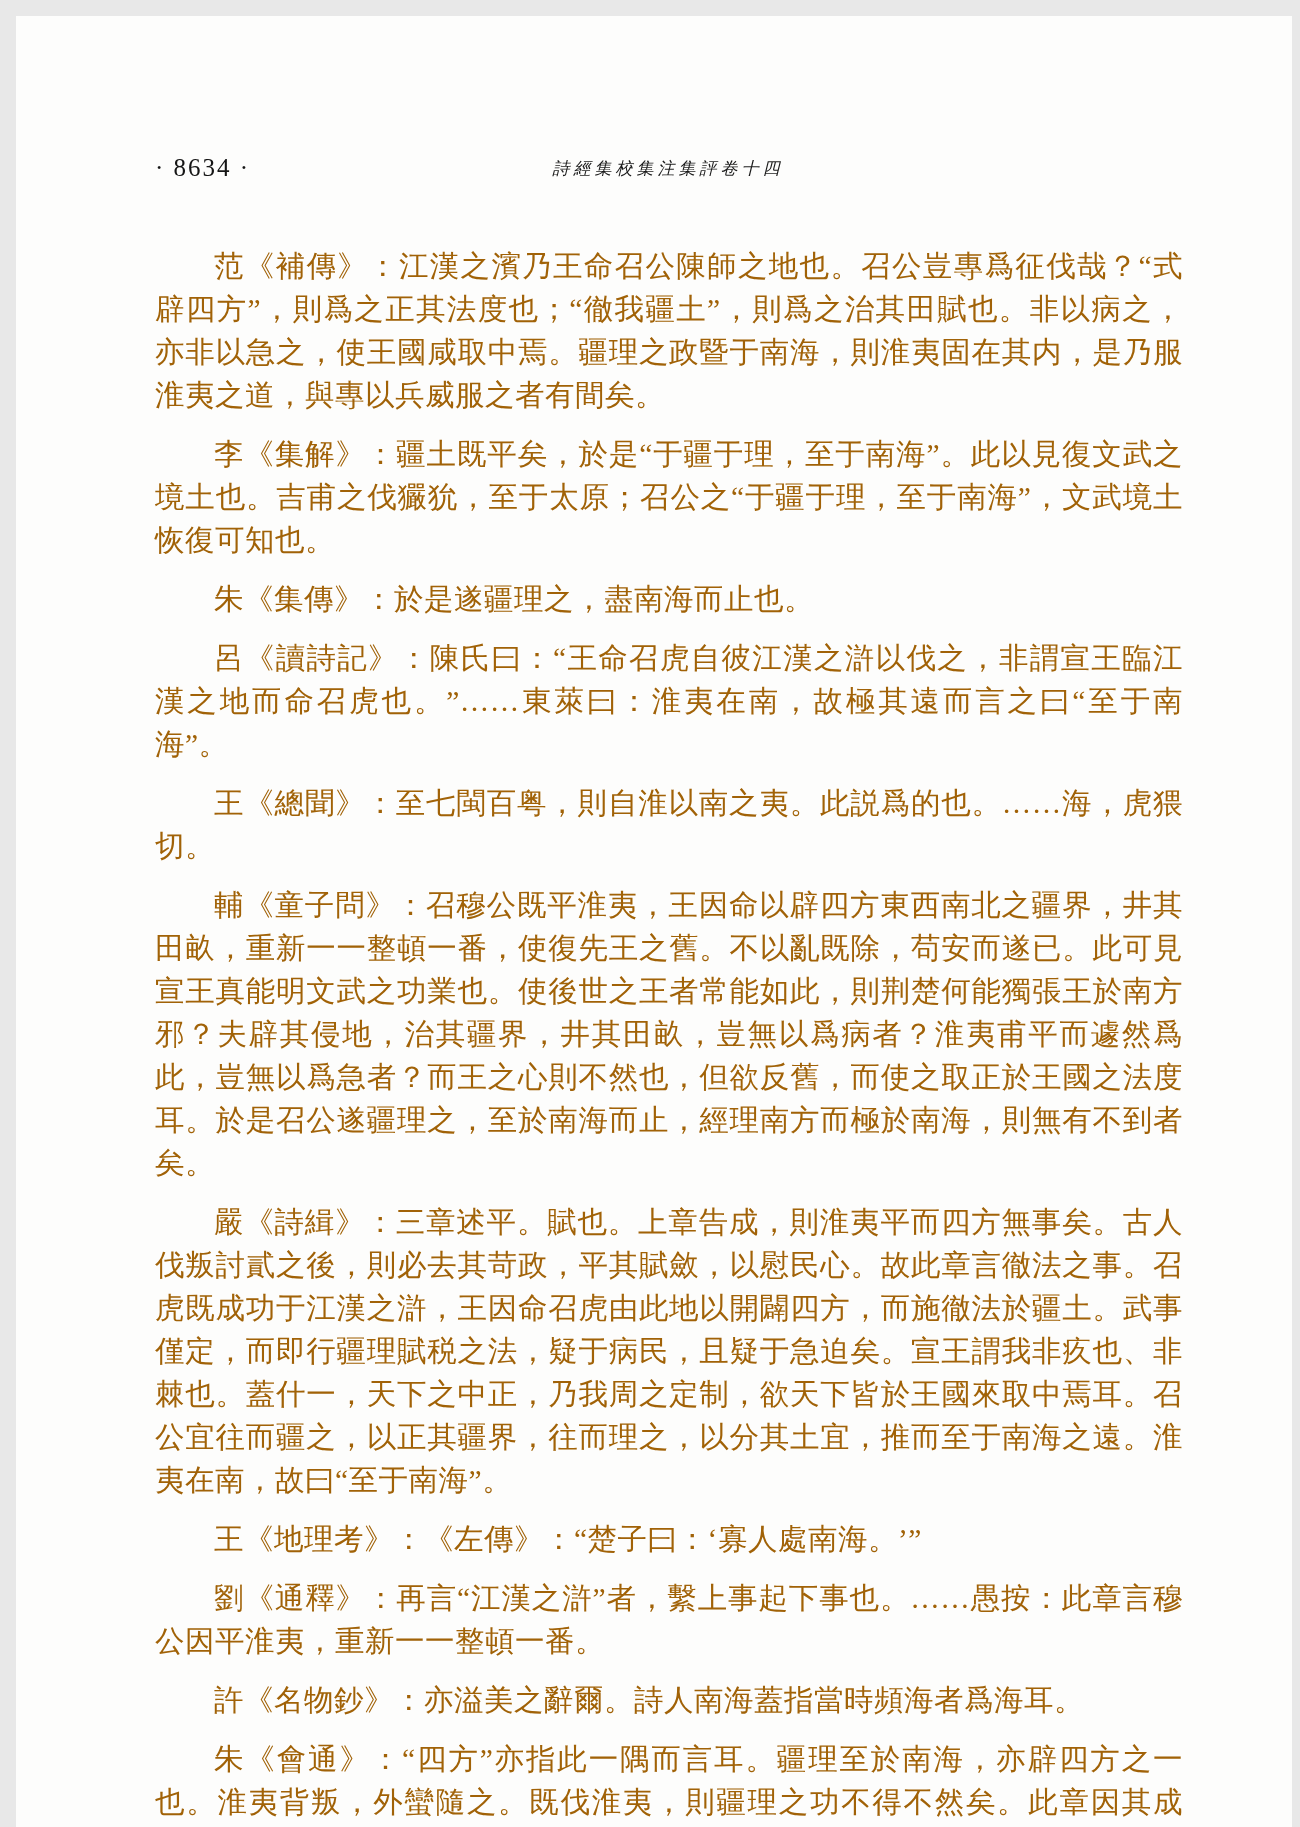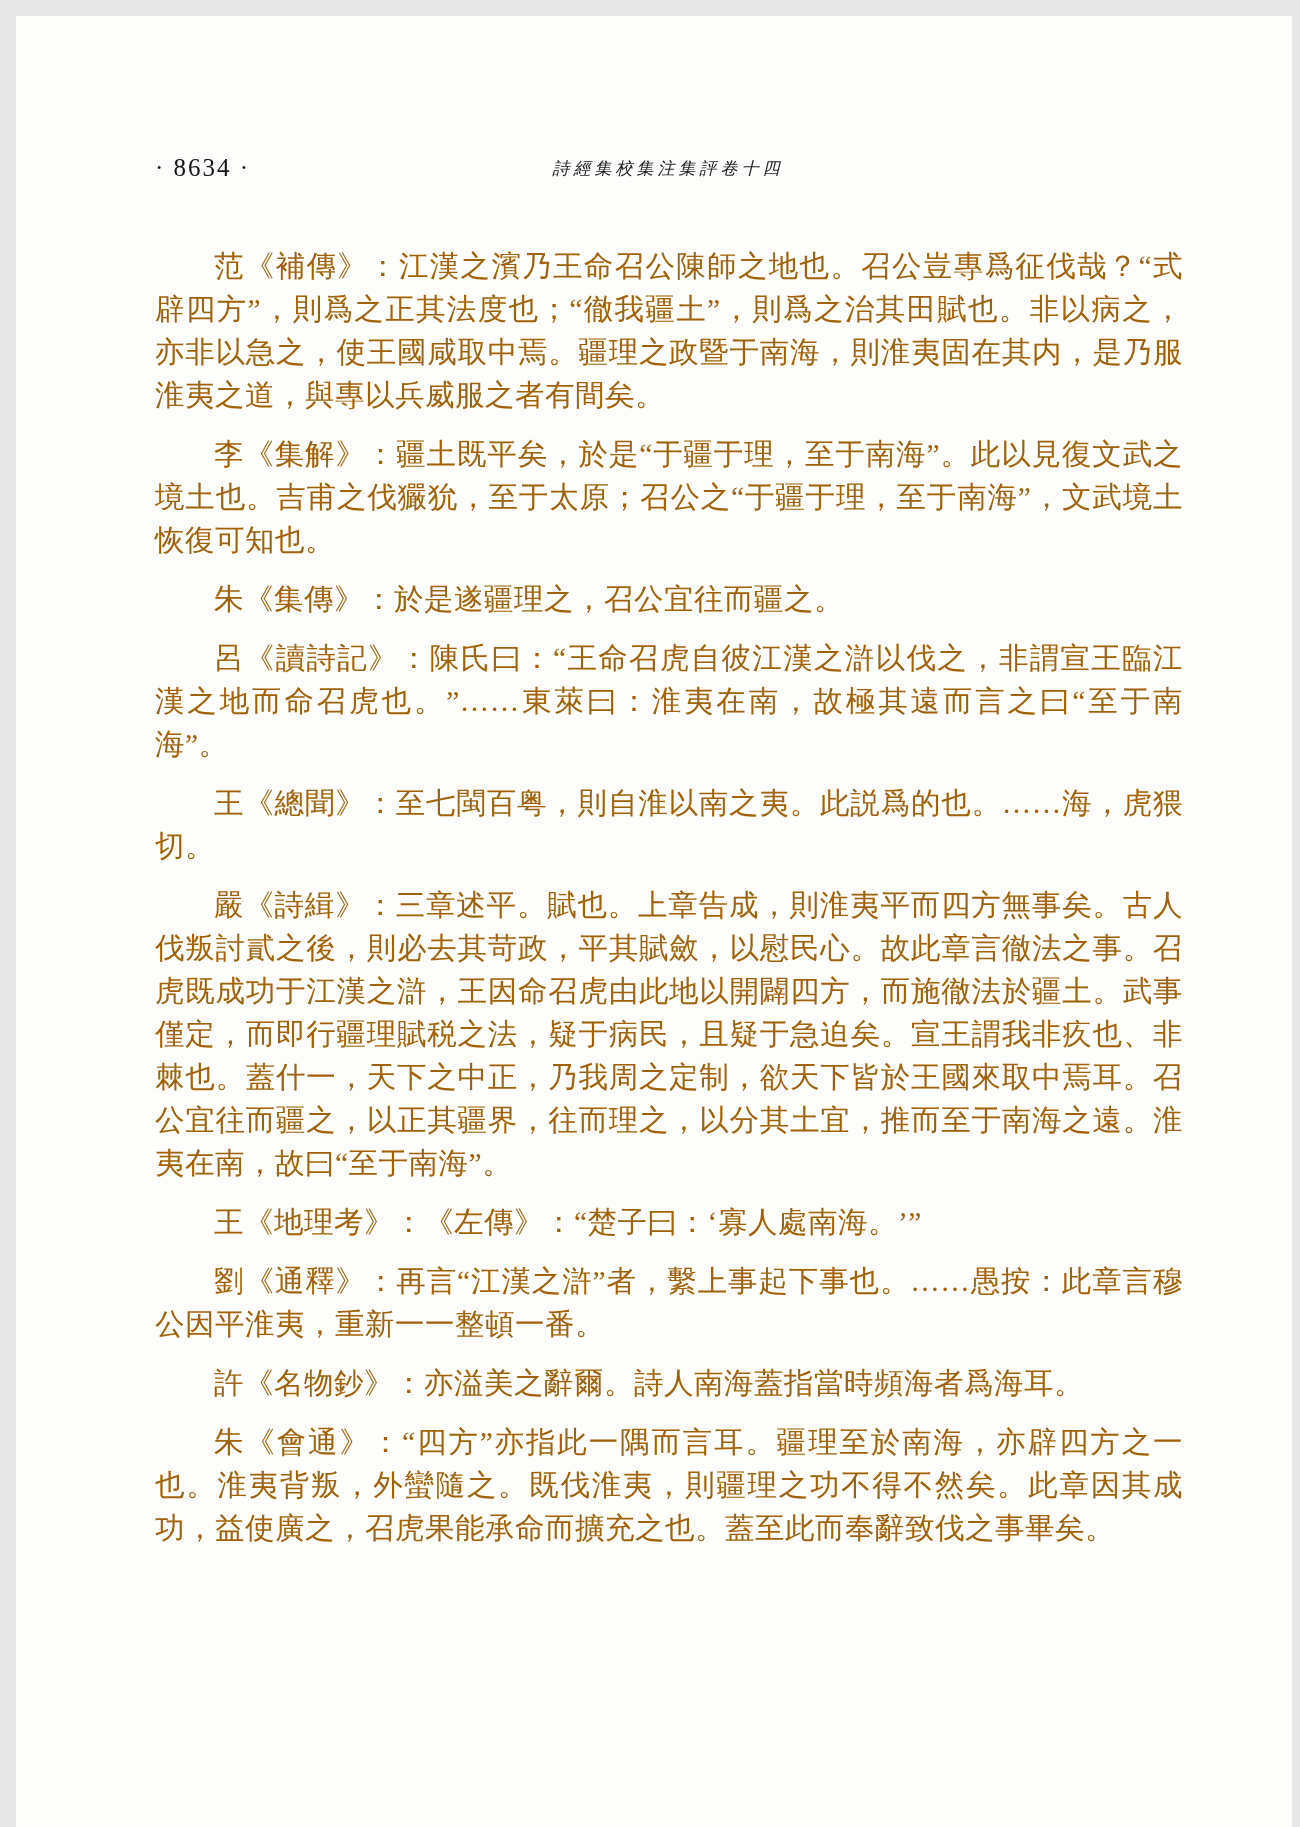--- a/index.html
+++ b/index.html
@@ -64,23 +64,24 @@
 <div class="page">
 
   <div class="running-header">
     <span class="page-number">· 8634 ·</span>
     <span class="running-title">詩經集校集注集評卷十四</span>
   </div>
 
   <div class="body-text" id="paragraphs-container">
       <p class="paragraph">范《補傳》：江漢之濱乃王命召公陳師之地也。召公豈專爲征伐哉？“式辟四方”，則爲之正其法度也；“徹我疆土”，則爲之治其田賦也。非以病之，亦非以急之，使王國咸取中焉。疆理之政暨于南海，則淮夷固在其内，是乃服淮夷之道，與專以兵威服之者有間矣。</p>
       <p class="paragraph">李《集解》：疆土既平矣，於是“于疆于理，至于南海”。此以見復文武之境土也。吉甫之伐玁狁，至于太原；召公之“于疆于理，至于南海”，文武境土恢復可知也。</p>
-      <p class="paragraph">朱《集傳》：於是遂疆理之，召公宜往而疆之。</p>
+      <p class="paragraph">朱《集傳》：於是遂疆理之，盡南海而止也。</p>
       <p class="paragraph">呂《讀詩記》：陳氏曰：“王命召虎自彼江漢之滸以伐之，非謂宣王臨江漢之地而命召虎也。”……東萊曰：淮夷在南，故極其遠而言之曰“至于南海”。</p>
       <p class="paragraph">王《總聞》：至七閩百粤，則自淮以南之夷。此説爲的也。……海，虎猥切。</p>
+      <p class="paragraph">輔《童子問》：召穆公既平淮夷，王因命以辟四方東西南北之疆界，井其田畝，重新一一整頓一番，使復先王之舊。不以亂既除，苟安而遂已。此可見宣王真能明文武之功業也。使後世之王者常能如此，則荆楚何能獨張王於南方邪？夫辟其侵地，治其疆界，井其田畝，豈無以爲病者？淮夷甫平而遽然爲此，豈無以爲急者？而王之心則不然也，但欲反舊，而使之取正於王國之法度耳。於是召公遂疆理之，至於南海而止，經理南方而極於南海，則無有不到者矣。</p>
       <p class="paragraph">嚴《詩緝》：三章述平。賦也。上章告成，則淮夷平而四方無事矣。古人伐叛討貳之後，則必去其苛政，平其賦斂，以慰民心。故此章言徹法之事。召虎既成功于江漢之滸，王因命召虎由此地以開闢四方，而施徹法於疆土。武事僅定，而即行疆理賦税之法，疑于病民，且疑于急迫矣。宣王謂我非疚也、非棘也。蓋什一，天下之中正，乃我周之定制，欲天下皆於王國來取中焉耳。召公宜往而疆之，以正其疆界，往而理之，以分其土宜，推而至于南海之遠。淮夷在南，故曰“至于南海”。</p>
       <p class="paragraph">王《地理考》：《左傳》：“楚子曰：‘寡人處南海。’”</p>
       <p class="paragraph">劉《通釋》：再言“江漢之滸”者，繫上事起下事也。……愚按：此章言穆公因平淮夷，重新一一整頓一番。</p>
       <p class="paragraph">許《名物鈔》：亦溢美之辭爾。詩人南海蓋指當時頻海者爲海耳。</p>
       <p class="paragraph">朱《會通》：“四方”亦指此一隅而言耳。疆理至於南海，亦辟四方之一也。淮夷背叛，外蠻隨之。既伐淮夷，則疆理之功不得不然矣。此章因其成功，益使廣之，召虎果能承命而擴充之也。蓋至此而奉辭致伐之事畢矣。</p>
     </div>
 
 </div>
 
 </body></html>

